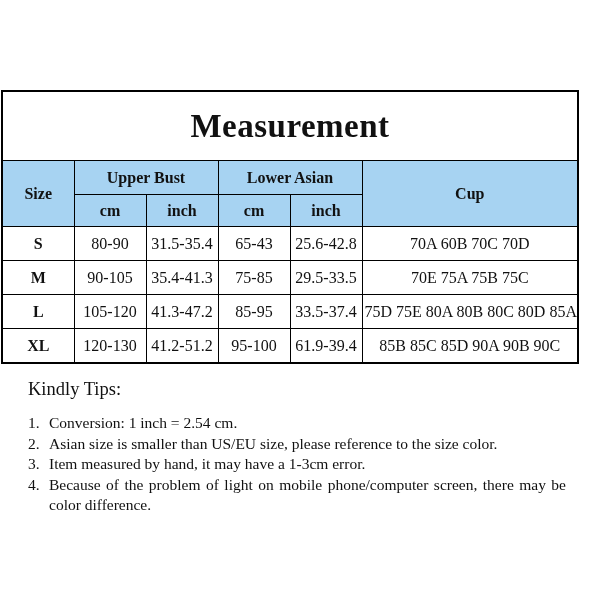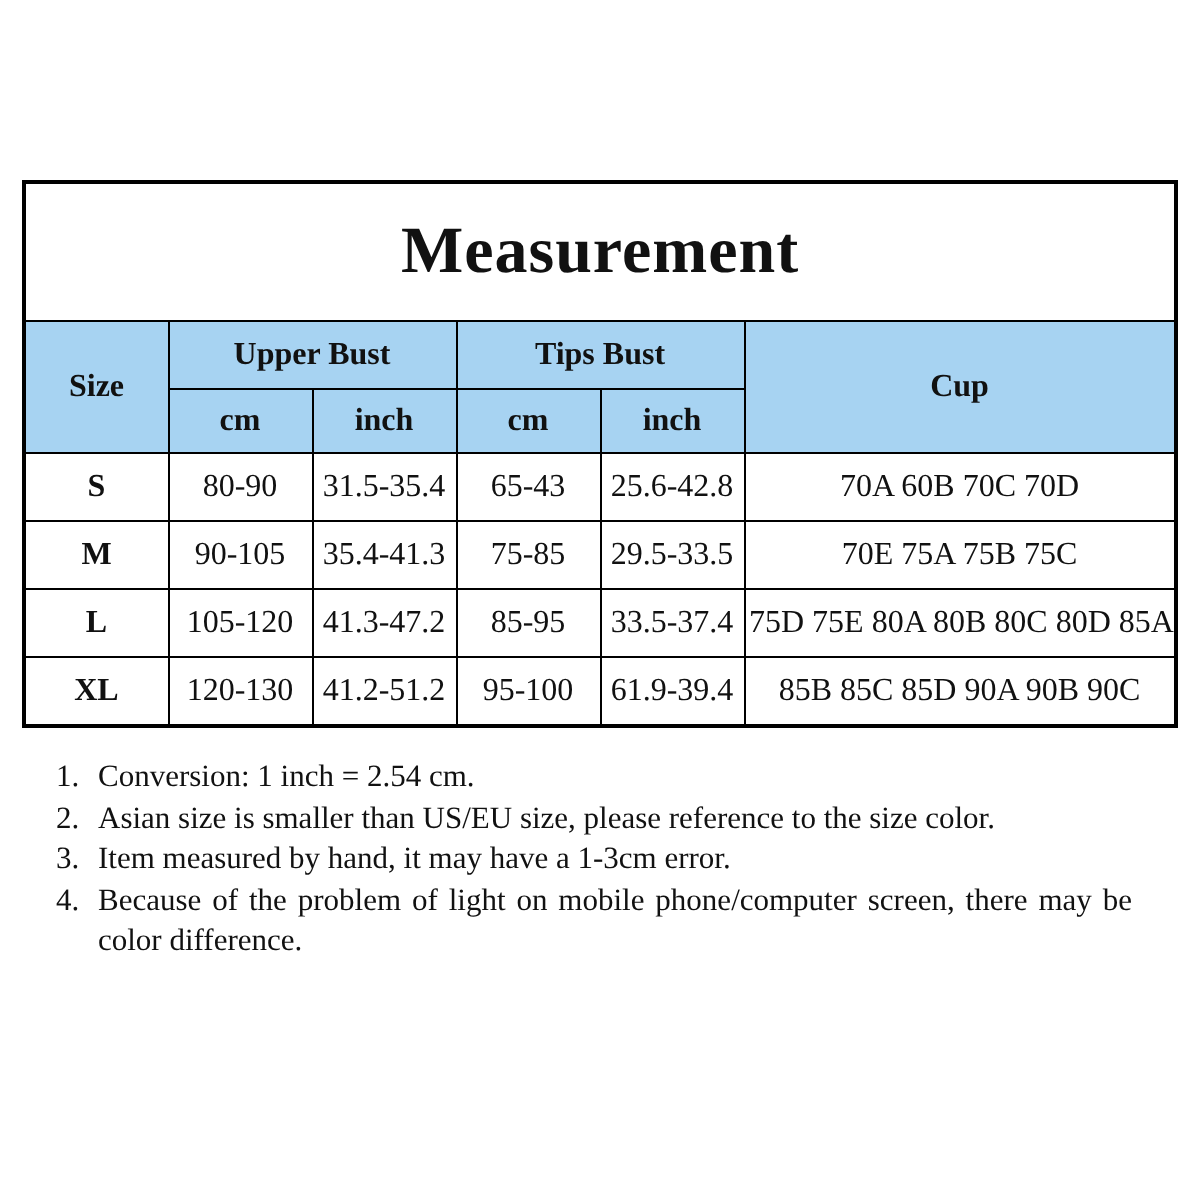--- a/index.html
+++ b/index.html
@@ -11,21 +11,21 @@
     position: relative;
     width: 600px;
     height: 600px;
     background: #ffffff;
     font-family: "Liberation Serif", serif;
     color: #111111;
     overflow: hidden;
   }
   table.size-chart {
     position: absolute;
-    left: 11px;
+    left: 1px;
     top: 90px;
     width: 576px;
     border-collapse: collapse;
     table-layout: fixed;
     border: 2.5px solid #000000;
   }
   table.size-chart td {
     border: 1.5px solid #000000;
     text-align: center;
     vertical-align: middle;
@@ -88,21 +88,21 @@
         <col style="width:72px">
         <col style="width:216px">
     </colgroup>
     <tbody>
       <tr>
         <td class="title-cell" colspan="6">Measurement</td>
       </tr>
       <tr class="hdr-row1">
         <td class="hdr" rowspan="2">Size</td>
         <td class="hdr" colspan="2">Upper Bust</td>
-        <td class="hdr" colspan="2">Tips Bust</td>
+        <td class="hdr" colspan="2">Lower Asian</td>
         <td class="hdr" rowspan="2">Cup</td>
       </tr>
       <tr class="hdr-row2">
         <td class="hdr">cm</td>
         <td class="hdr">inch</td>
         <td class="hdr">cm</td>
         <td class="hdr">inch</td>
       </tr>
       <tr class="data-row">
         <td class="size-cell">S</td>
@@ -133,20 +133,21 @@
         <td>120-130</td>
         <td>41.2-51.2</td>
         <td>95-100</td>
         <td>61.9-39.4</td>
         <td class="cup-cell">85B 85C 85D 90A 90B 90C</td>
       </tr>
     </tbody>
   </table>
 
   <div class="tips">
+    <div class="tips-heading">Kindly Tips:</div>
     <div class="tip-item">
       <span class="tip-num">1.</span>
       <span class="tip-text">Conversion: 1 inch = 2.54 cm.</span>
     </div>
     <div class="tip-item">
       <span class="tip-num">2.</span>
       <span class="tip-text">Asian size is smaller than US/EU size, please reference to the size color.</span>
     </div>
     <div class="tip-item">
       <span class="tip-num">3.</span>

